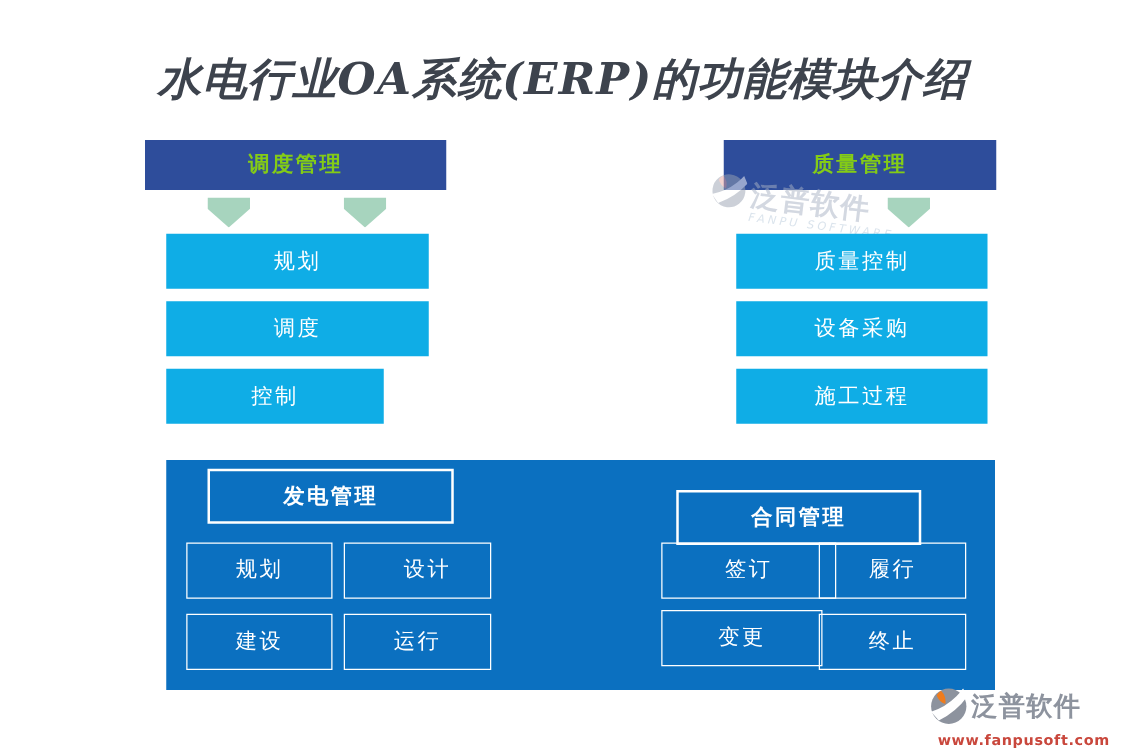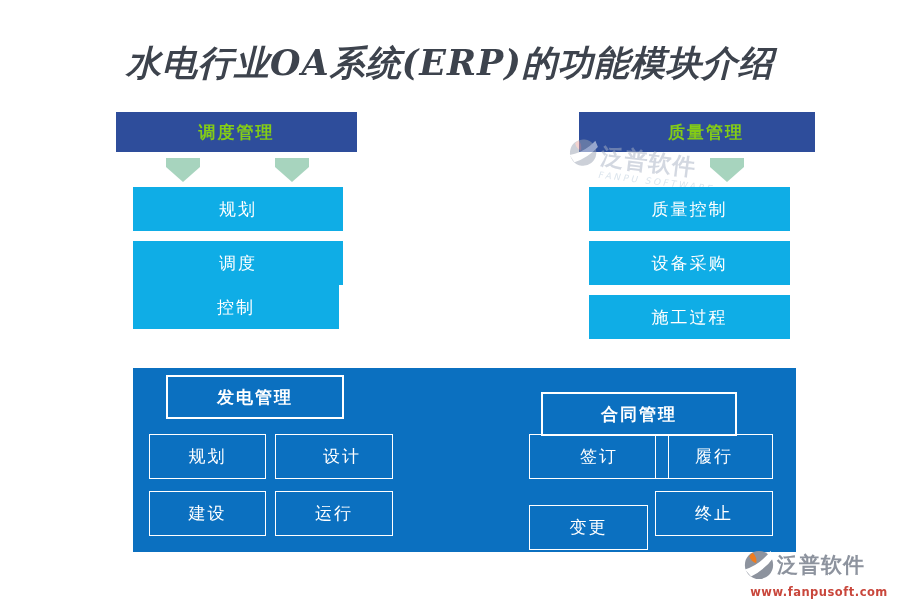--- a/index.html
+++ b/index.html
@@ -58,23 +58,23 @@
 
   <svg class="arrow" style="left:166px;top:158px;" viewBox="0 0 34 24">
     <polygon points="0,0 34,0 34,9 17,24 0,9" fill="#a7d4be"></polygon>
   </svg>
   <svg class="arrow" style="left:275px;top:158px;" viewBox="0 0 34 24">
     <polygon points="0,0 34,0 34,9 17,24 0,9" fill="#a7d4be"></polygon>
   </svg>
 
   <div class="cyan-item" style="left:133px;top:187px;width:210px;">规划</div>
   <div class="cyan-item" style="left:133px;top:241px;width:210px;">调度</div>
-  <div class="cyan-item" style="left:133px;top:285px;width:206px;">控制</div>
+  <div class="cyan-item" style="left:133px;top:295px;width:174px;">控制</div>
 
-  <div class="grp-header" style="left:579px;top:112px;width:218px;padding-left:18px;">质量管理</div>
+  <div class="grp-header" style="left:579px;top:112px;width:218px;">质量管理</div>
 
   <div class="watermark">
     <svg width="28" height="28" viewBox="0 0 34 34">
       <circle cx="17" cy="17" r="16" fill="#9aa3b2"></circle>
       <path d="M1 22 Q 14 18 24 8 Q 28 4 30 1 L 34 8 Q 24 22 8 30 Z" fill="#ffffff"></path>
       <path d="M10 3 Q 15 8 14 15 Q 8 13 6 7 Q 8 4 10 3 Z" fill="#e8a8a0"></path>
     </svg>
     <span class="wm-text">
       <span class="wm-brand">泛普软件</span>
       <span class="wm-en">FANPU SOFTWARE</span>
@@ -84,30 +84,30 @@
   <svg class="arrow" style="left:710px;top:158px;" viewBox="0 0 34 24">
     <polygon points="0,0 34,0 34,9 17,24 0,9" fill="#a7d4be"></polygon>
   </svg>
 
   <div class="cyan-item" style="left:589px;top:187px;width:201px;">质量控制</div>
   <div class="cyan-item" style="left:589px;top:241px;width:201px;">设备采购</div>
   <div class="cyan-item" style="left:589px;top:295px;width:201px;">施工过程</div>
 
   <div class="panel">
 
-    <div class="panel-header" style="left:33px;top:7px;width:178px;">发电管理</div>
+    <div class="panel-header" style="left:33px;top:7px;width:197px;">发电管理</div>
     <div class="panel-item" style="left:16px;top:66px;width:117px;">规划</div>
     <div class="panel-item" style="left:142px;top:66px;width:118px;padding-left:16px;">设计</div>
     <div class="panel-item" style="left:16px;top:123px;width:117px;">建设</div>
     <div class="panel-item" style="left:142px;top:123px;width:118px;">运行</div>
 
     <div class="panel-header" style="left:408px;top:24px;width:196px;">合同管理</div>
     <div class="panel-item" style="left:396px;top:66px;width:140px;">签订</div>
     <div class="panel-item" style="left:522px;top:66px;width:118px;">履行</div>
-    <div class="panel-item" style="left:396px;top:137px;width:119px;">变更</div>
+    <div class="panel-item" style="left:396px;top:120px;width:129px;">变更</div>
     <div class="panel-item" style="left:522px;top:123px;width:118px;">终止</div>
   </div>
 
   <div class="footer-logo">
     <div class="fl-row">
       <svg width="30" height="30" viewBox="0 0 34 34">
         <circle cx="17" cy="17" r="16" fill="#8d939e"></circle>
         <path d="M1 22 Q 14 18 24 8 Q 28 4 30 1 L 34 8 Q 24 22 8 30 Z" fill="#ffffff"></path>
         <path d="M10 3 Q 15 8 14 15 Q 8 13 6 7 Q 8 4 10 3 Z" fill="#ee7c1e"></path>
       </svg>

